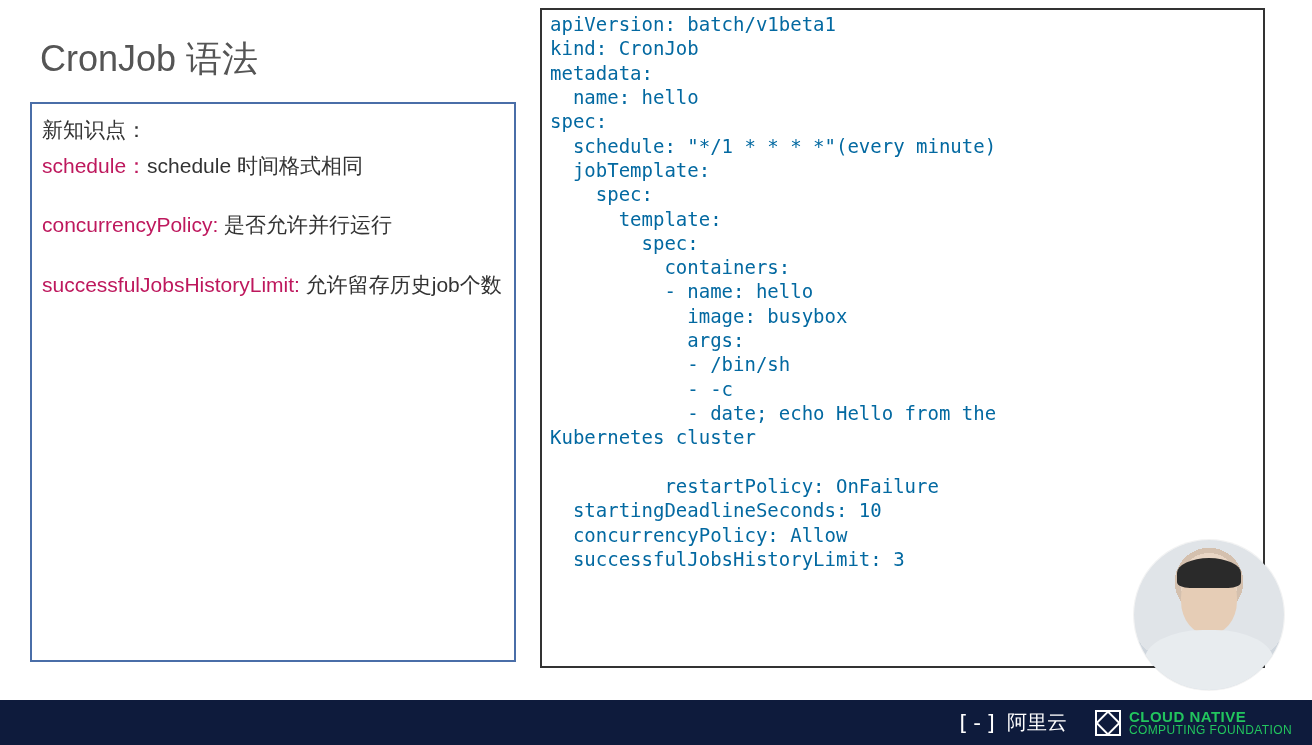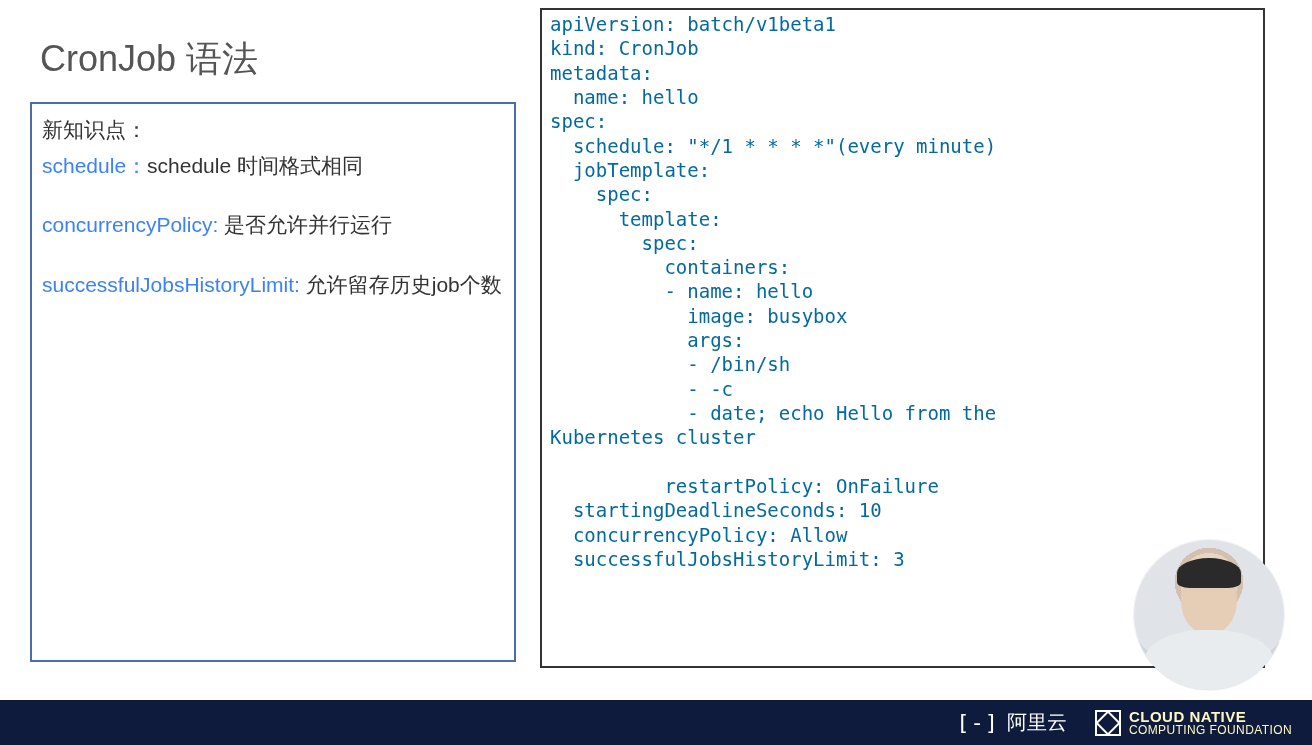--- a/index.html
+++ b/index.html
@@ -29,21 +29,21 @@
   }
   .notes-box {
     border: 2px solid #4a6ea8;
     padding: 10px 10px 25px 10px;
     font-size: 21px;
     color: #333;
     line-height: 1.5;
     min-height: 560px;
   }
   .notes-box .hdr { margin-bottom: 4px; }
-  .notes-box .item-en { color: #3b82f6; }
+  .notes-box .item-en { color: #be185d; }
   .notes-box .para { margin-top: 28px; }
   .notes-box .para.first { margin-top: 0; }
   .right-col {
     width: 760px;
     padding: 8px 15px 0 20px;
   }
   .code-box {
     border: 2px solid #333;
     padding: 2px 8px 0 8px;
     font-family: "Menlo", "Consolas", monospace;
@@ -76,21 +76,21 @@
   }
   .brand-ali .bracket {
     font-family: monospace;
     font-size: 22px;
     letter-spacing: 1px;
   }
   .brand-cn {
     display: flex;
     align-items: center;
     gap: 8px;
-    color: #fef9c3;
+    color: #22c55e;
   }
   .brand-cn .hex {
     width: 26px;
     height: 26px;
     border: 2px solid #fff;
     display: flex;
     align-items: center;
     justify-content: center;
   }
   .brand-cn .hex::before {

